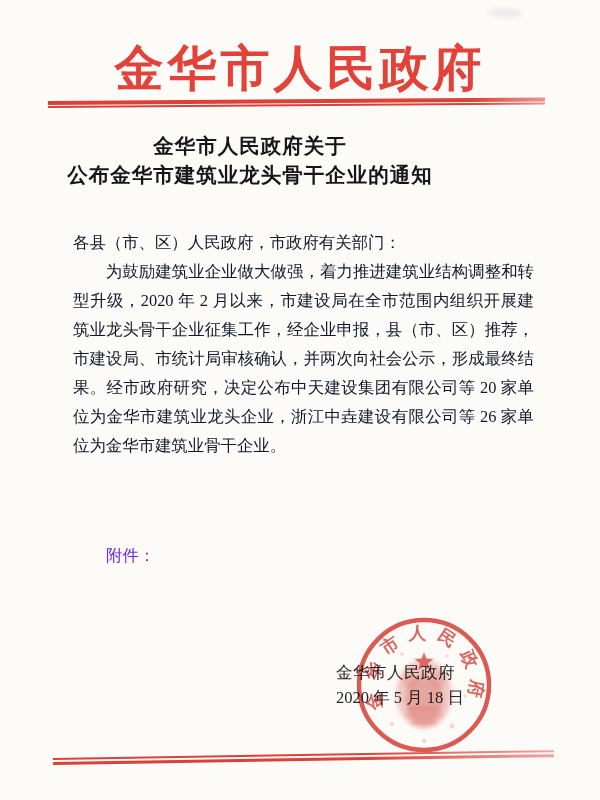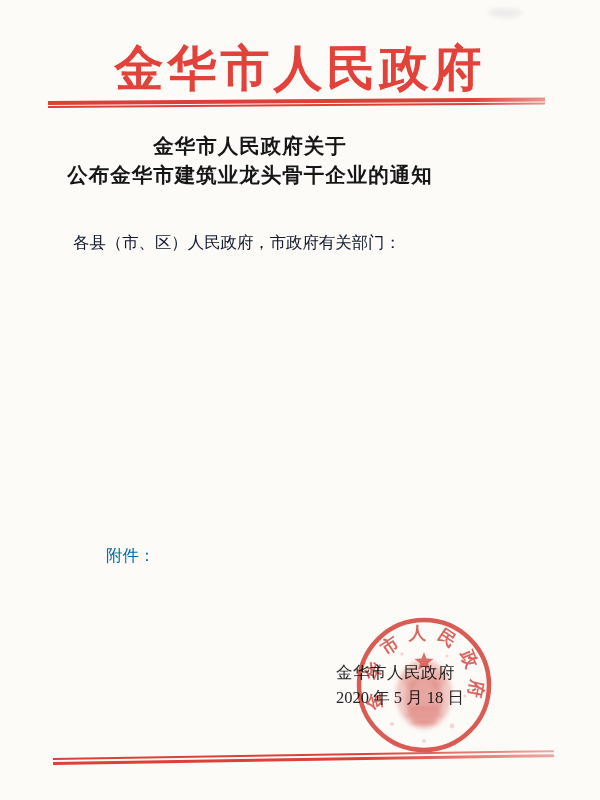--- a/index.html
+++ b/index.html
@@ -41,21 +41,21 @@
     font-size:16.4px;line-height:29px;
     color:#0f172a;
     text-align:justify;
   }
   .body-text p{margin:0;text-indent:2em;}
   .body-text .salutation{text-indent:0;}
   
   .attachments{
     position:absolute;left:106px;top:541px;
     display:flex;
-    font-size:16.4px;line-height:30px;color:#0369a1;
+    font-size:16.4px;line-height:30px;color:#6d28d9;
   }
   .attachments .att-items div{white-space:nowrap;}
   
   .sig-org{
     position:absolute;left:336px;top:662px;
     font-size:16.5px;letter-spacing:.5px;color:#262626;line-height:22px;
     white-space:nowrap;
   }
   .sig-date{
     position:absolute;left:336px;top:687px;
@@ -91,20 +91,21 @@
     <div class="bar-thin"></div>
   </div>
 
   <div class="doc-title">
     <div>金华市人民政府关于</div>
     <div>公布金华市建筑业龙头骨干企业的通知</div>
   </div>
 
   <div class="body-text">
     <p class="salutation">各县（市、区）人民政府，市政府有关部门：</p>
+    <p>为鼓励建筑业企业做大做强，着力推进建筑业结构调整和转型升级，2020 年 2 月以来，市建设局在全市范围内组织开展建筑业龙头骨干企业征集工作，经企业申报，县（市、区）推荐，市建设局、市统计局审核确认，并两次向社会公示，形成最终结果。经市政府研究，决定公布中天建设集团有限公司等 20 家单位为金华市建筑业龙头企业，浙江中垚建设有限公司等 26 家单位为金华市建筑业骨干企业。</p>
   </div>
 
   <div class="attachments">
     <div>附件：</div>
   </div>
 
   <div class="sig-org">金华市人民政府</div>
   <div class="sig-date">2020 年 5 月 18 日</div>
 
   <svg class="seal" viewBox="0 0 144 144" xmlns="http://www.w3.org/2000/svg">

